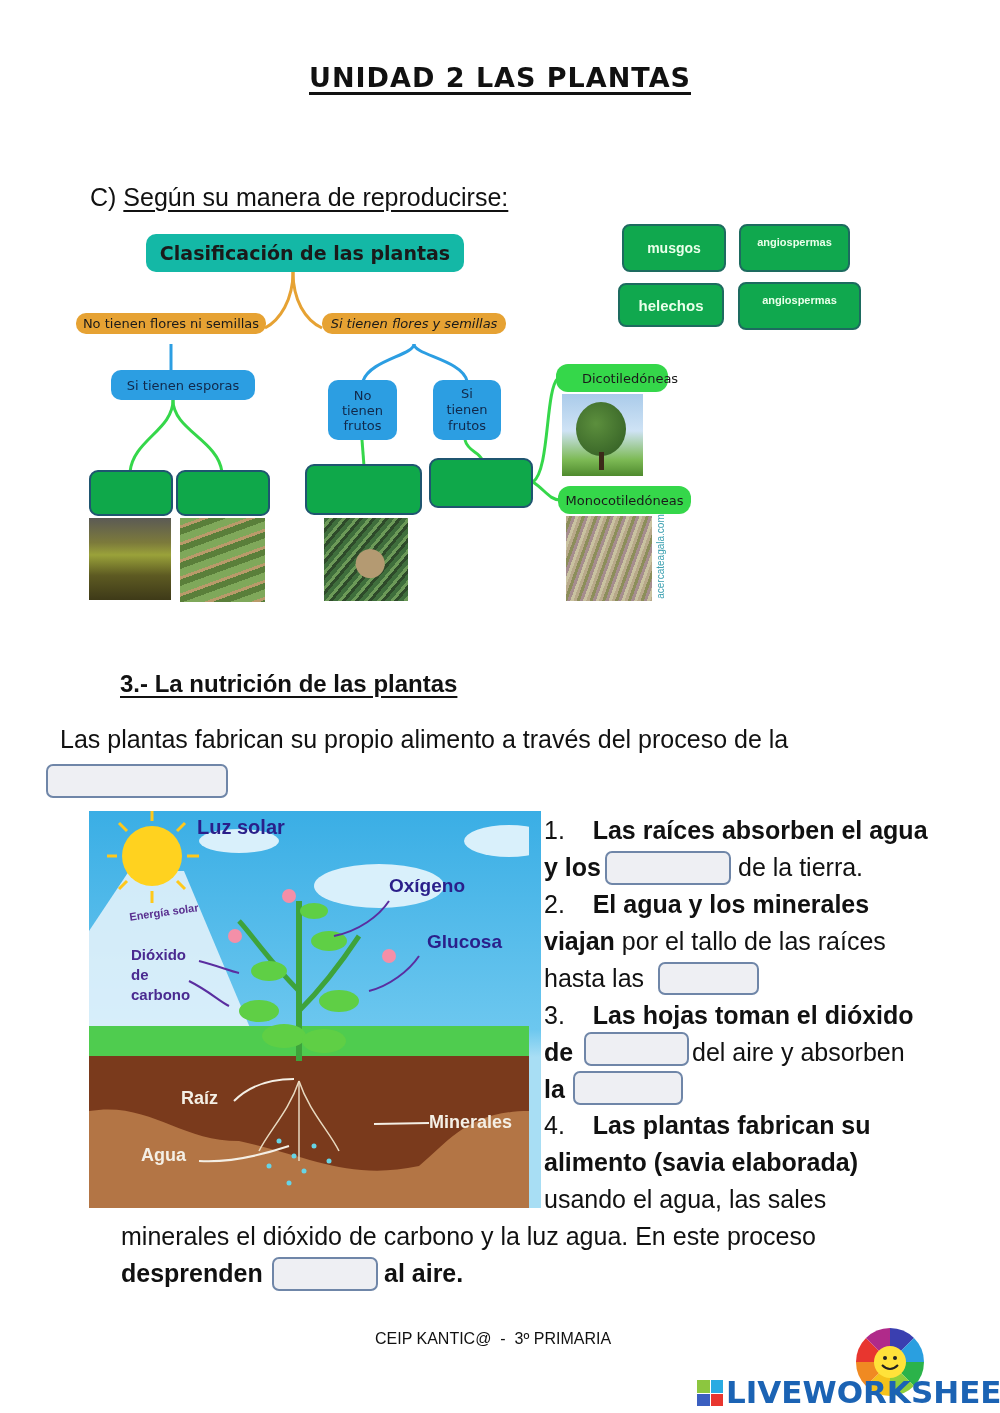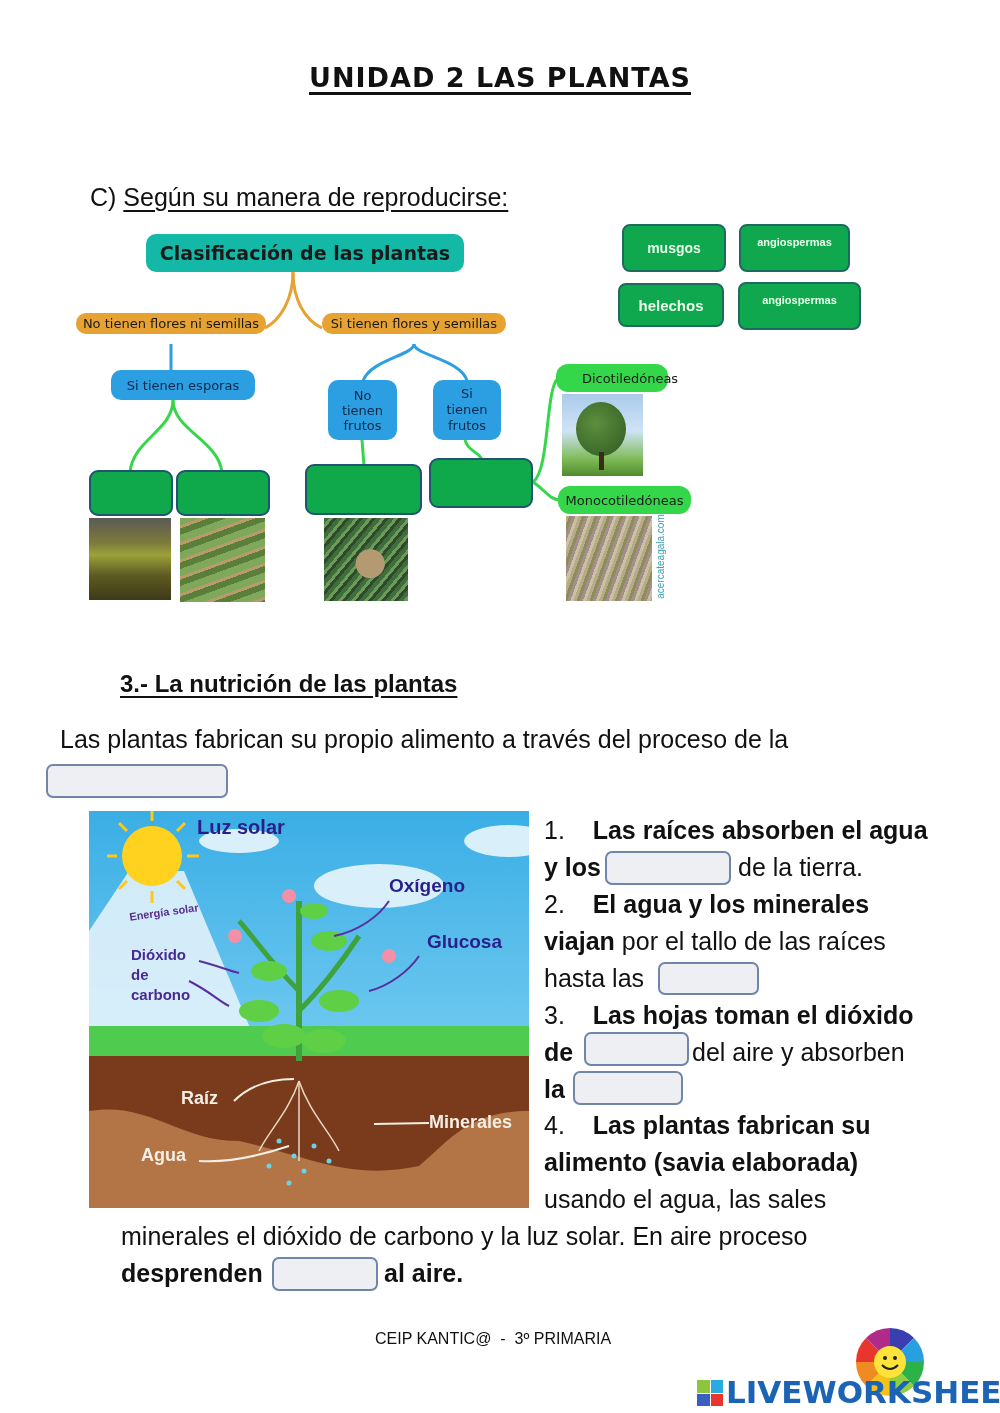--- a/index.html
+++ b/index.html
@@ -52,21 +52,21 @@
   <path d="M173 400 C173 430 133 440 130 472" stroke="#35d74a" stroke-width="3" fill="none"></path>
   <path d="M173 400 C173 430 218 440 222 472" stroke="#35d74a" stroke-width="3" fill="none"></path>
   <path d="M362 440 L364 466" stroke="#35d74a" stroke-width="3" fill="none"></path>
   <path d="M465 440 C468 452 480 452 482 460" stroke="#35d74a" stroke-width="3" fill="none"></path>
   <path d="M533 482 C550 470 545 390 558 378" stroke="#35d74a" stroke-width="3" fill="none"></path>
   <path d="M533 482 C545 490 550 500 560 500" stroke="#35d74a" stroke-width="3" fill="none"></path>
 </svg>
 
 <div class="node n-root">Clasificación de las plantas</div>
 <div class="node n-orange" style="left:76px;top:313px;width:190px;">No tienen flores ni semillas</div>
-<div class="node n-orange" style="left:322px;top:313px;width:184px;">Si tienen flores y semillas</div>
+<div class="node n-orange" style="left:322px;top:313px;width:184px;font-style:italic;">Si tienen flores y semillas</div>
 <div class="node n-blue" style="left:111px;top:370px;width:144px;height:30px;">Si tienen esporas</div>
 <div class="node n-blue" style="left:328px;top:380px;width:69px;height:60px;line-height:15px;padding:0 8px;">No tienen frutos</div>
 <div class="node n-blue" style="left:433px;top:380px;width:68px;height:60px;line-height:16px;padding:0 8px;">Si tienen frutos</div>
 <div class="node n-green" style="left:556px;top:364px;width:112px;padding-left:36px;">Dicotiledóneas</div>
 <div class="node n-green" style="left:558px;top:486px;width:133px;">Monocotiledóneas</div>
 
 <div class="drop" style="left:89px;top:470px;width:84px;height:46px;"></div>
 <div class="drop" style="left:176px;top:470px;width:94px;height:46px;"></div>
 <div class="drop" style="left:305px;top:464px;width:117px;height:51px;"></div>
 <div class="drop" style="left:429px;top:458px;width:104px;height:50px;"></div>
@@ -85,21 +85,21 @@
 
 <div class="chip" style="left:622px;top:224px;width:104px;height:48px;font-size:14px;align-items:center;">musgos</div>
 <div class="chip" style="left:739px;top:224px;width:111px;height:48px;font-size:11px;align-items:flex-start;padding-top:10px;">angiospermas</div>
 <div class="chip" style="left:618px;top:283px;width:106px;height:44px;font-size:15px;align-items:center;">helechos</div>
 <div class="chip" style="left:738px;top:282px;width:123px;height:48px;font-size:11px;align-items:flex-start;padding-top:10px;">angiospermas</div>
 
 <div class="abs h3">3.- La nutrición de las plantas</div>
 <div class="abs para" style="left:60px;top:721px;">Las plantas fabrican su propio alimento a través del proceso de la</div>
 <input class="blank" style="left: 46px; top: 764px; width: 182px; height: 34px;">
 
-<div class="abs" style="left:89px;top:811px;width:440px;height:397px;overflow:hidden;background:linear-gradient(180deg,#3aaee5 0%,#6cc7ef 55%,#a8def4 62%);">
+<div class="abs" style="left:89px;top:811px;width:440px;height:397px;overflow:hidden;background:linear-gradient(180deg,#3aaee5 0%,#6cc7ef 55%,#a8def4 62%);padding-left:12px;">
   <svg width="440" height="397" style="position:absolute;left:0;top:0">
     <polygon points="40,60 95,60 175,250 0,250 0,120" fill="#eaf5fb" opacity="0.85"></polygon>
     <circle cx="63" cy="45" r="30" fill="#ffd21f"></circle>
     <g stroke="#ffc81a" stroke-width="3">
       <line x1="63" y1="0" x2="63" y2="10"></line>
         <line x1="63" y1="80" x2="63" y2="92"></line>
       <line x1="18" y1="45" x2="28" y2="45"></line>
         <line x1="98" y1="45" x2="110" y2="45"></line>
       <line x1="30" y1="12" x2="38" y2="20"></line>
         <line x1="88" y1="70" x2="96" y2="78"></line>
@@ -178,21 +178,21 @@
 <div class="abs para" style="left:544px;top:997px;"><span>3.</span>&nbsp;&nbsp;&nbsp;&nbsp;<span class="b">Las hojas toman el dióxido</span></div>
 <div class="abs para b" style="left:544px;top:1034px;">de</div>
 <input class="blank" style="left: 584px; top: 1032px; width: 105px; height: 34px;">
 <div class="abs para" style="left:692px;top:1034px;">del aire y absorben</div>
 <div class="abs para b" style="left:544px;top:1071px;">la</div>
 <input class="blank" style="left: 573px; top: 1071px; width: 110px; height: 34px;">
 
 <div class="abs para" style="left:544px;top:1107px;"><span>4.</span>&nbsp;&nbsp;&nbsp;&nbsp;<span class="b">Las plantas fabrican su</span></div>
 <div class="abs para b" style="left:544px;top:1144px;">alimento (savia elaborada)</div>
 <div class="abs para" style="left:544px;top:1181px;">usando el agua, las sales</div>
-<div class="abs para" style="left:121px;top:1218px;">minerales el dióxido de carbono y la luz solar. En aire proceso</div>
+<div class="abs para" style="left:121px;top:1218px;">minerales el dióxido de carbono y la luz agua. En este proceso</div>
 <div class="abs para b" style="left:121px;top:1255px;">desprenden</div>
 <input class="blank" style="left: 272px; top: 1257px; width: 106px; height: 34px;">
 <div class="abs para b" style="left:384px;top:1255px;">al aire.</div>
 
 <div class="abs footer" style="white-space:pre;">CEIP KANTIC@  -  3º PRIMARIA</div>
 
 <svg class="abs" style="left:856px;top:1328px" width="68" height="68">
   <g transform="translate(34,34)">
     <path d="M0 0 L0 -34 A34 34 0 0 1 24 -24 Z" fill="#3a3fb0"></path>
     <path d="M0 0 L24 -24 A34 34 0 0 1 34 0 Z" fill="#2a9fe0"></path>

